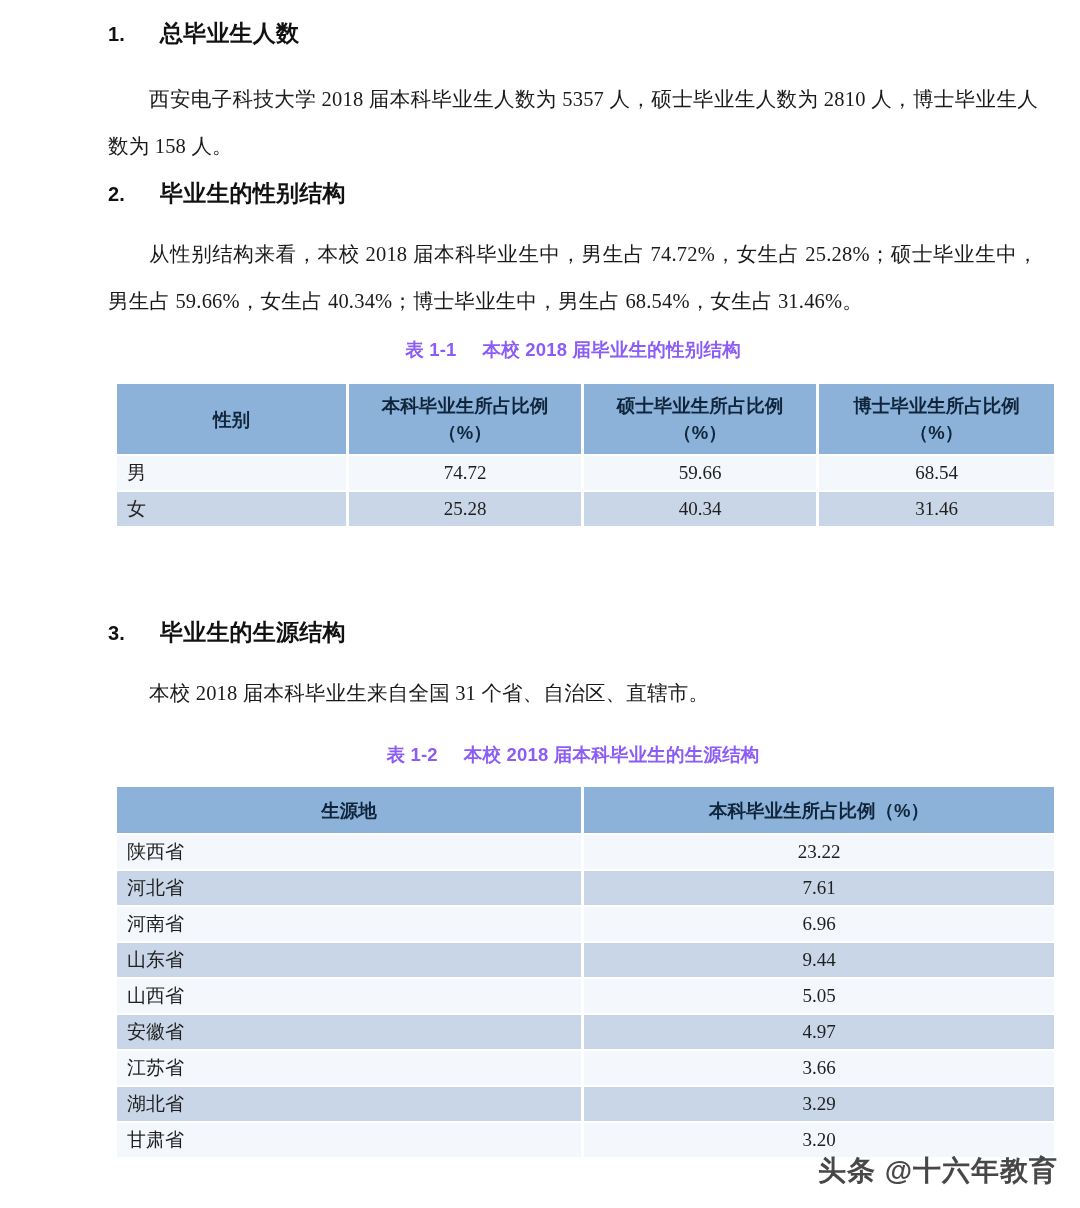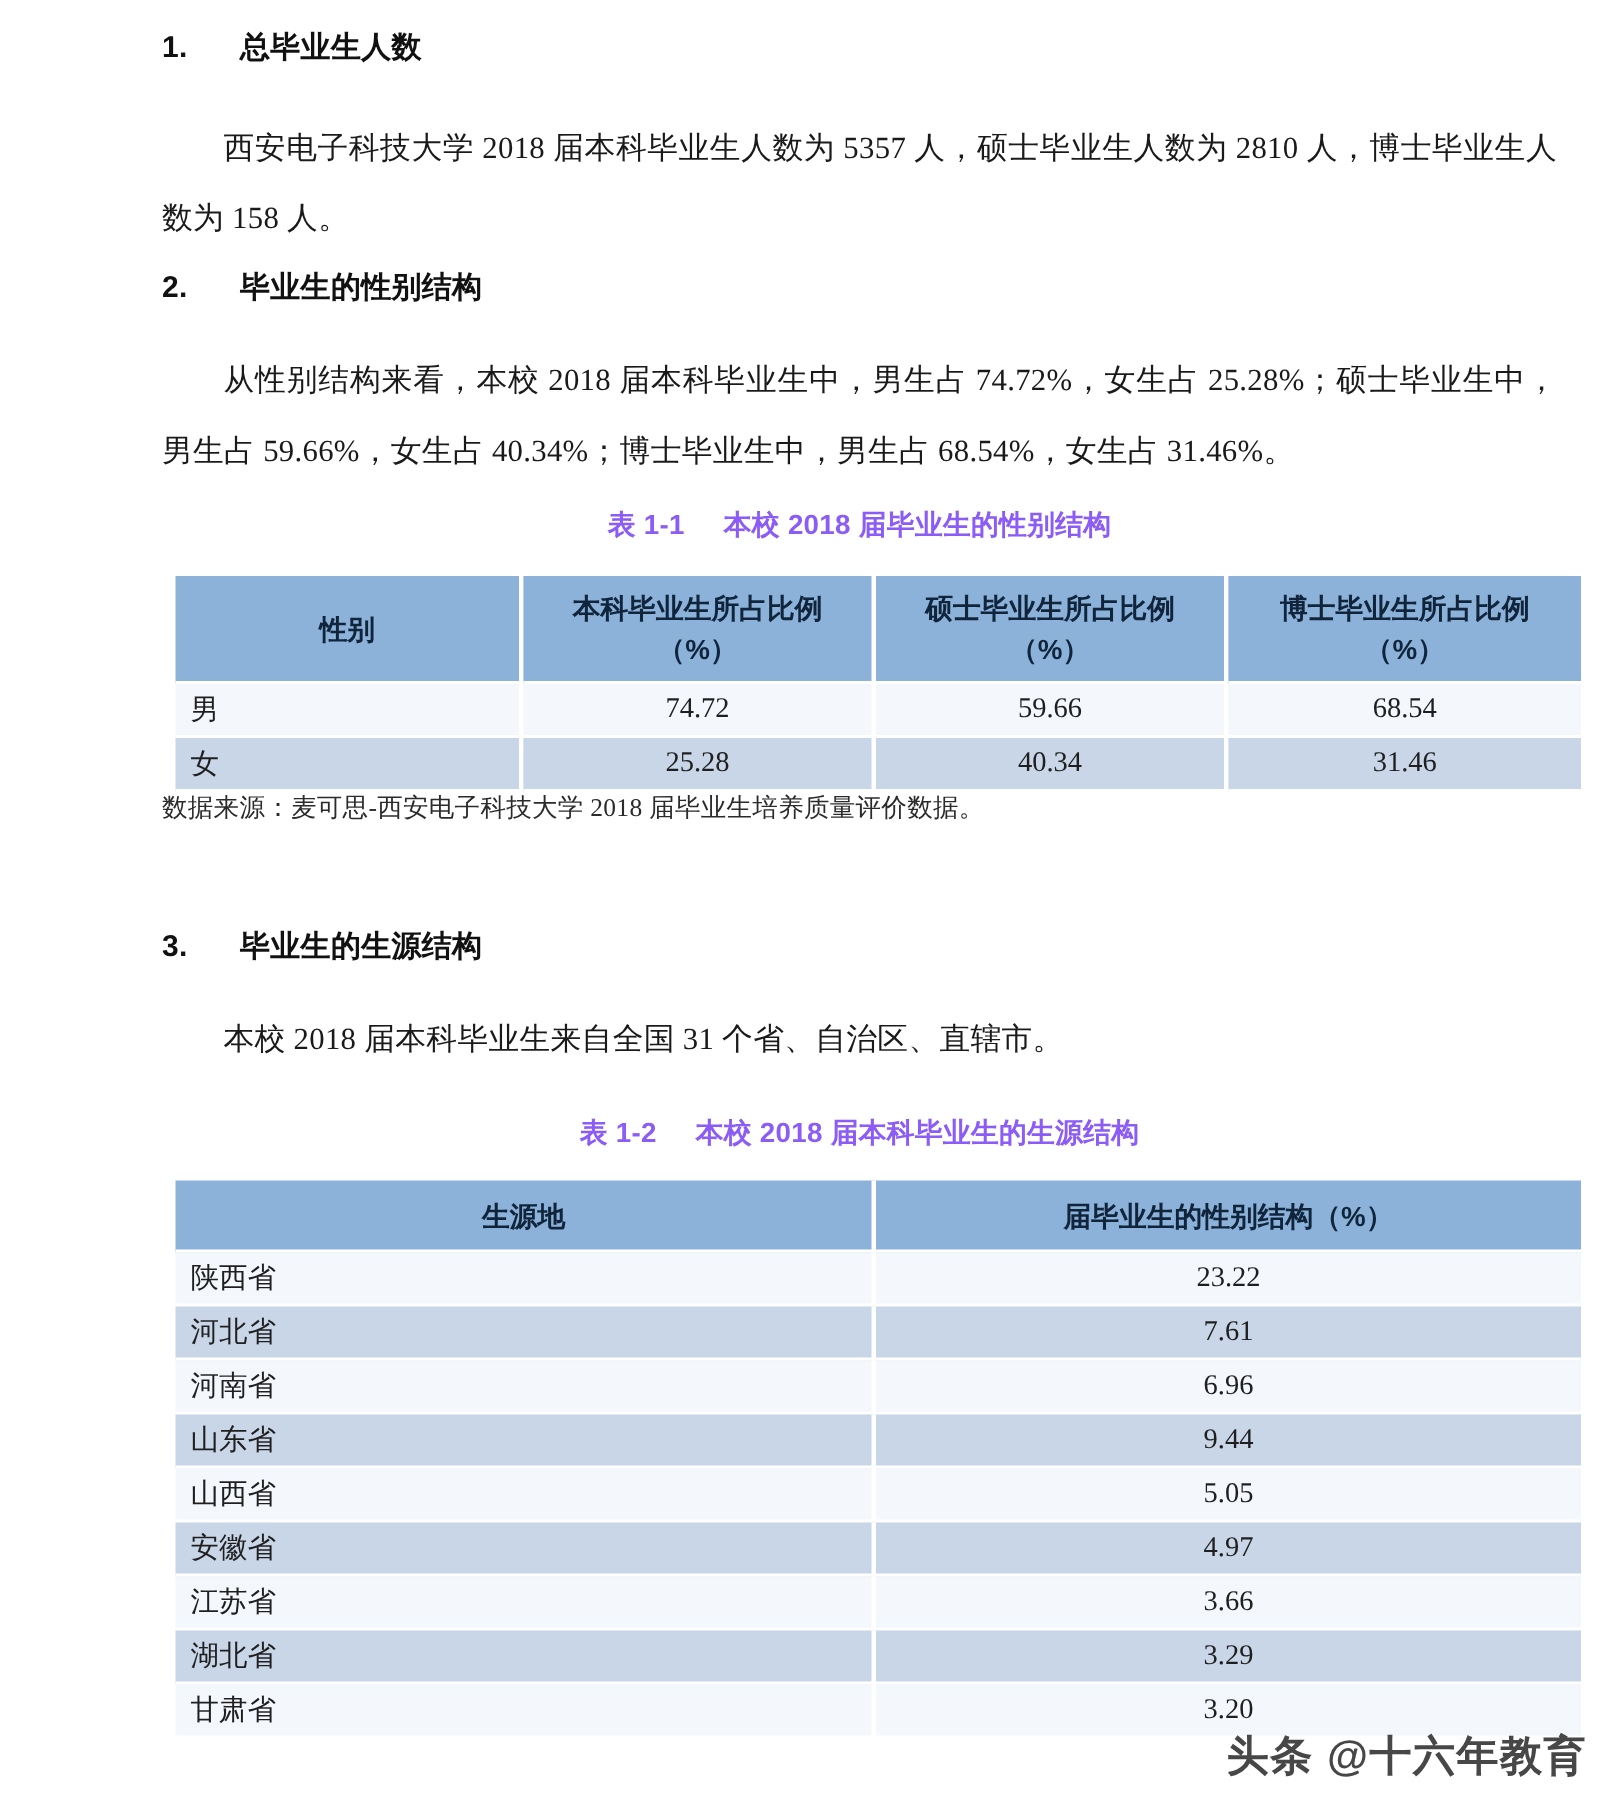--- a/index.html
+++ b/index.html
@@ -32,21 +32,21 @@
   .section-heading .num {
     width: 52px;
     flex: 0 0 52px;
     font-family: "Liberation Sans", sans-serif;
     font-weight: bold;
     font-size: 20px;
   }
   .section-heading .title {
     font-family: Liberation Sans, sans-serif;
     font-weight: bold;
-    font-size: 20px;
+    font-size: 23px;
   }
 
   
   .body-para {
     font-size: 20.5px;
     line-height: 47px;
     text-indent: 2em;
     text-align: justify;
     color: #1a1a1a;
     letter-spacing: 0.2px;
@@ -204,21 +204,20 @@
         <tr class="row-even">
           <td class="lbl">女</td>
           <td>25.28</td>
           <td>40.34</td>
           <td>31.46</td>
         </tr>
       </tbody>
     </table>
   </div>
 
-  <div class="abs source-note" style="left:108px; top:527px; width:930px;">数据来源：麦可思-西安电子科技大学 2018 届毕业生培养质量评价数据。</div>
 
   <div class="abs" style="left:108px; top:617px; width:930px;">
     <div class="section-heading">
       <span class="num">3.</span>
       <span class="title">毕业生的生源结构</span>
     </div>
   </div>
 
   <div class="abs body-para no-indent" style="left:108px; top:670px; width:930px;">本校 2018 届本科毕业生来自全国 31 个省、自治区、直辖市。</div>
 
@@ -228,21 +227,21 @@
 
   <div class="abs" style="left:105px; top:775px;">
     <table class="doc-table" id="table-1-2">
       <colgroup>
         <col style="width:467px">
         <col style="width:470px">
       </colgroup>
       <thead>
         <tr>
           <th>生源地</th>
-          <th>届毕业生的性别结构（%）</th>
+          <th>本科毕业生所占比例（%）</th>
         </tr>
       </thead>
       <tbody>
         <tr class="row-odd">
           <td class="lbl">陕西省</td>
           <td>23.22</td>
         </tr>
         <tr class="row-even">
           <td class="lbl">河北省</td>
           <td>7.61</td>

